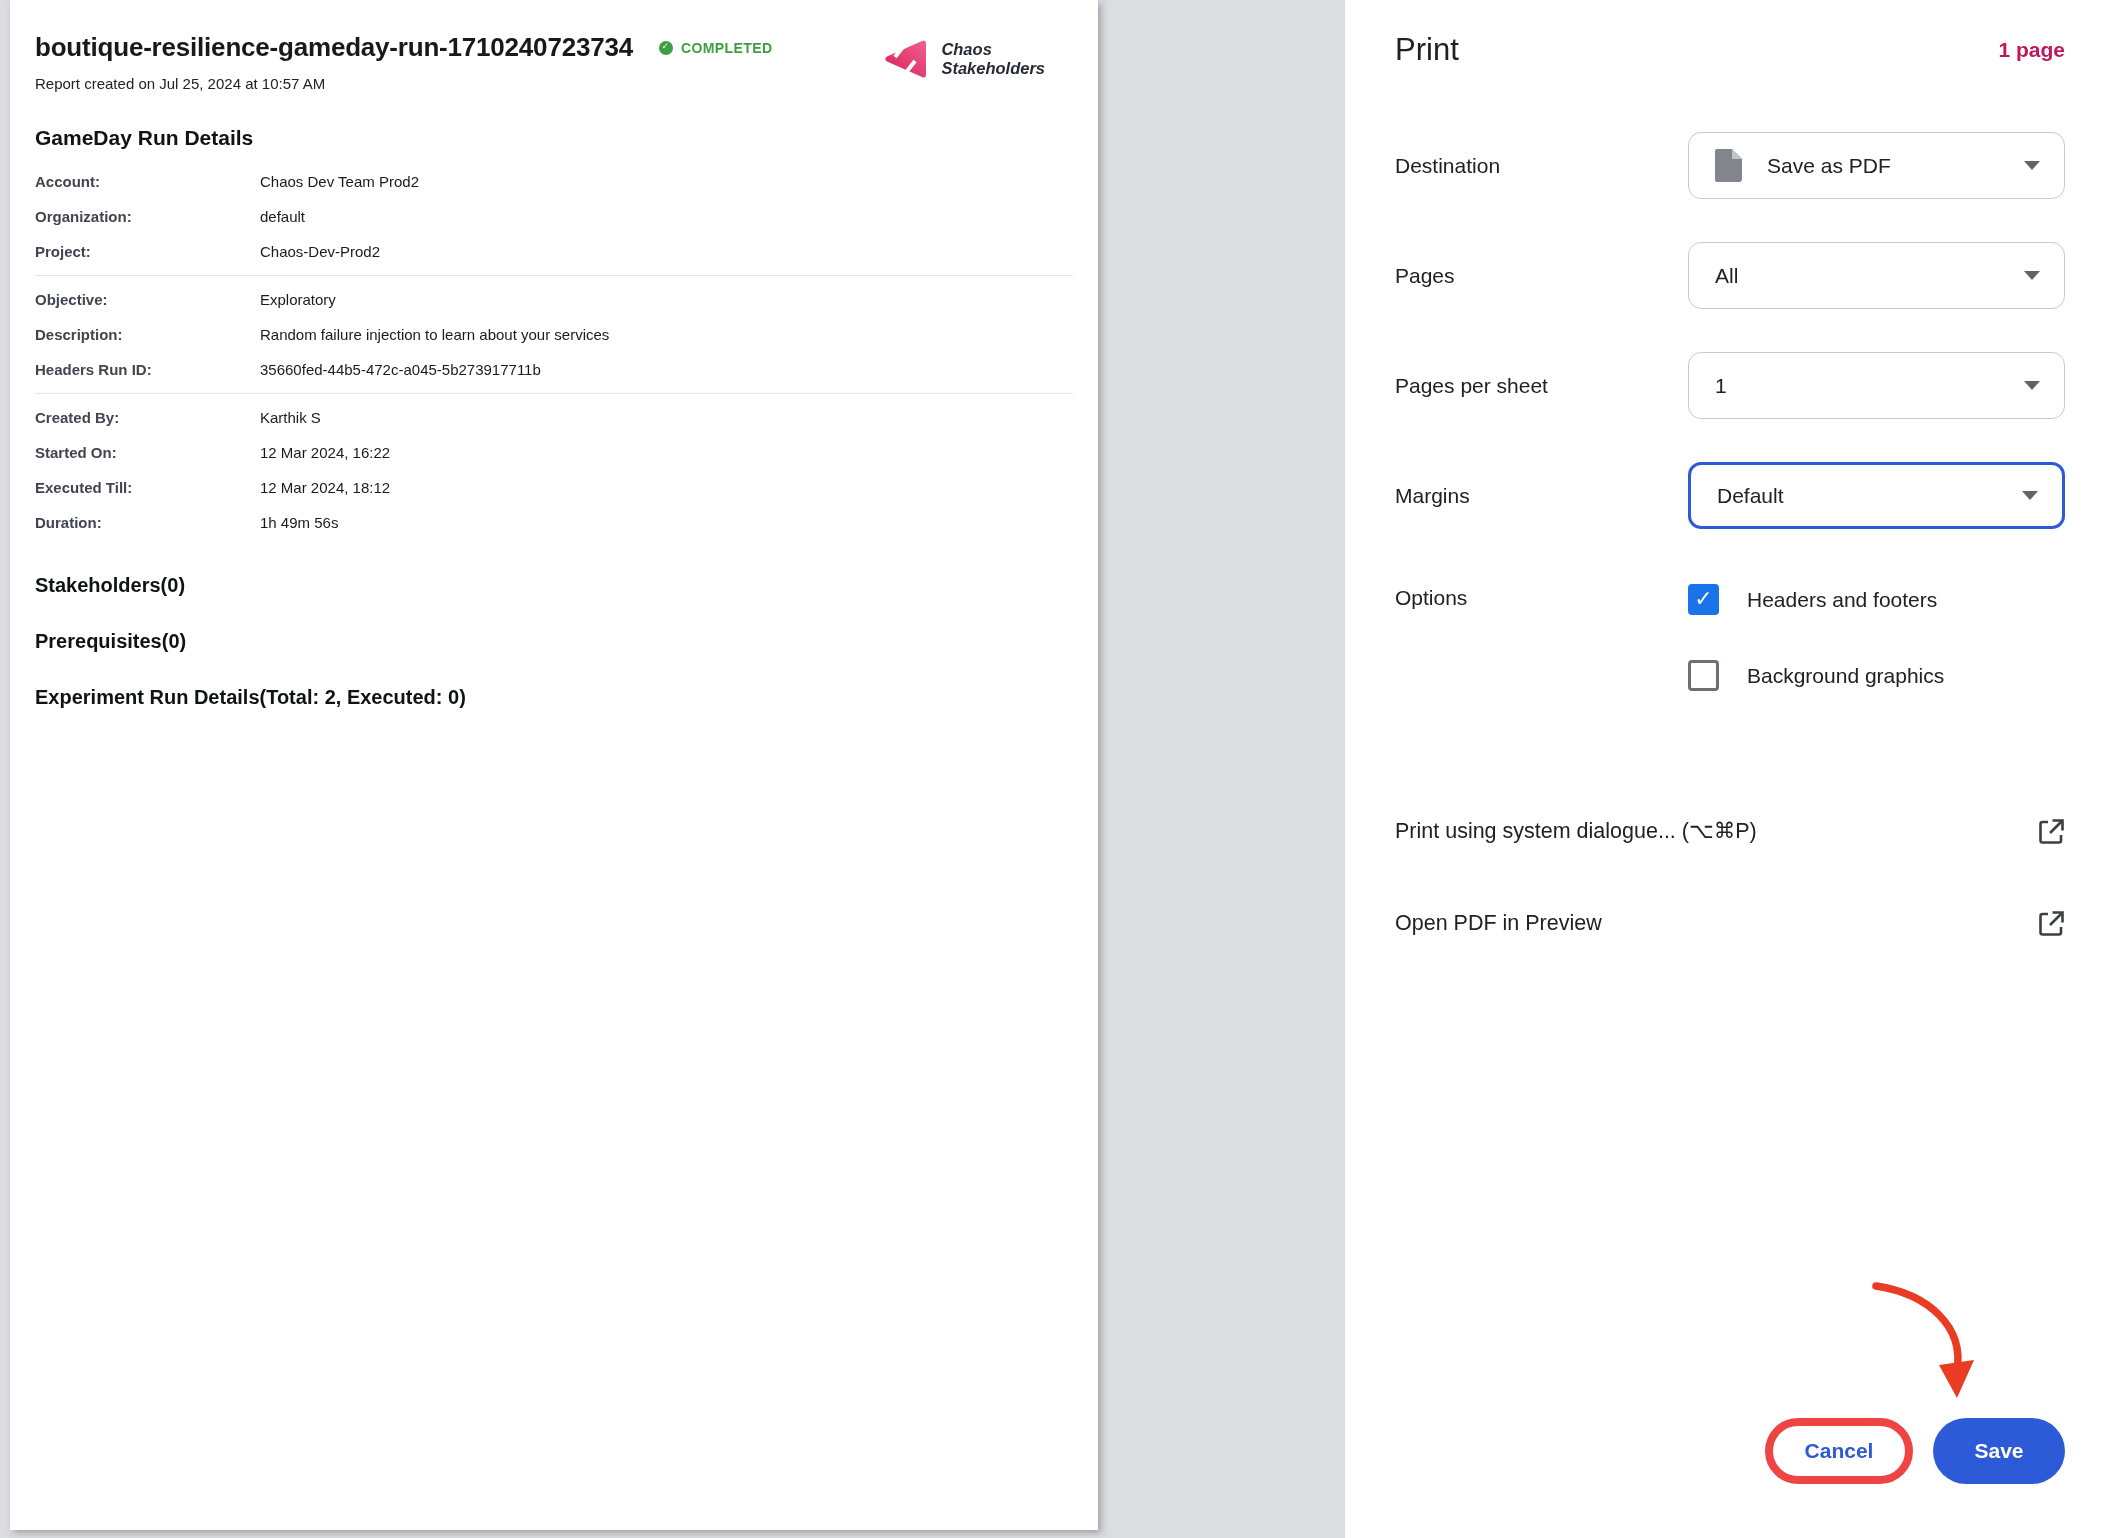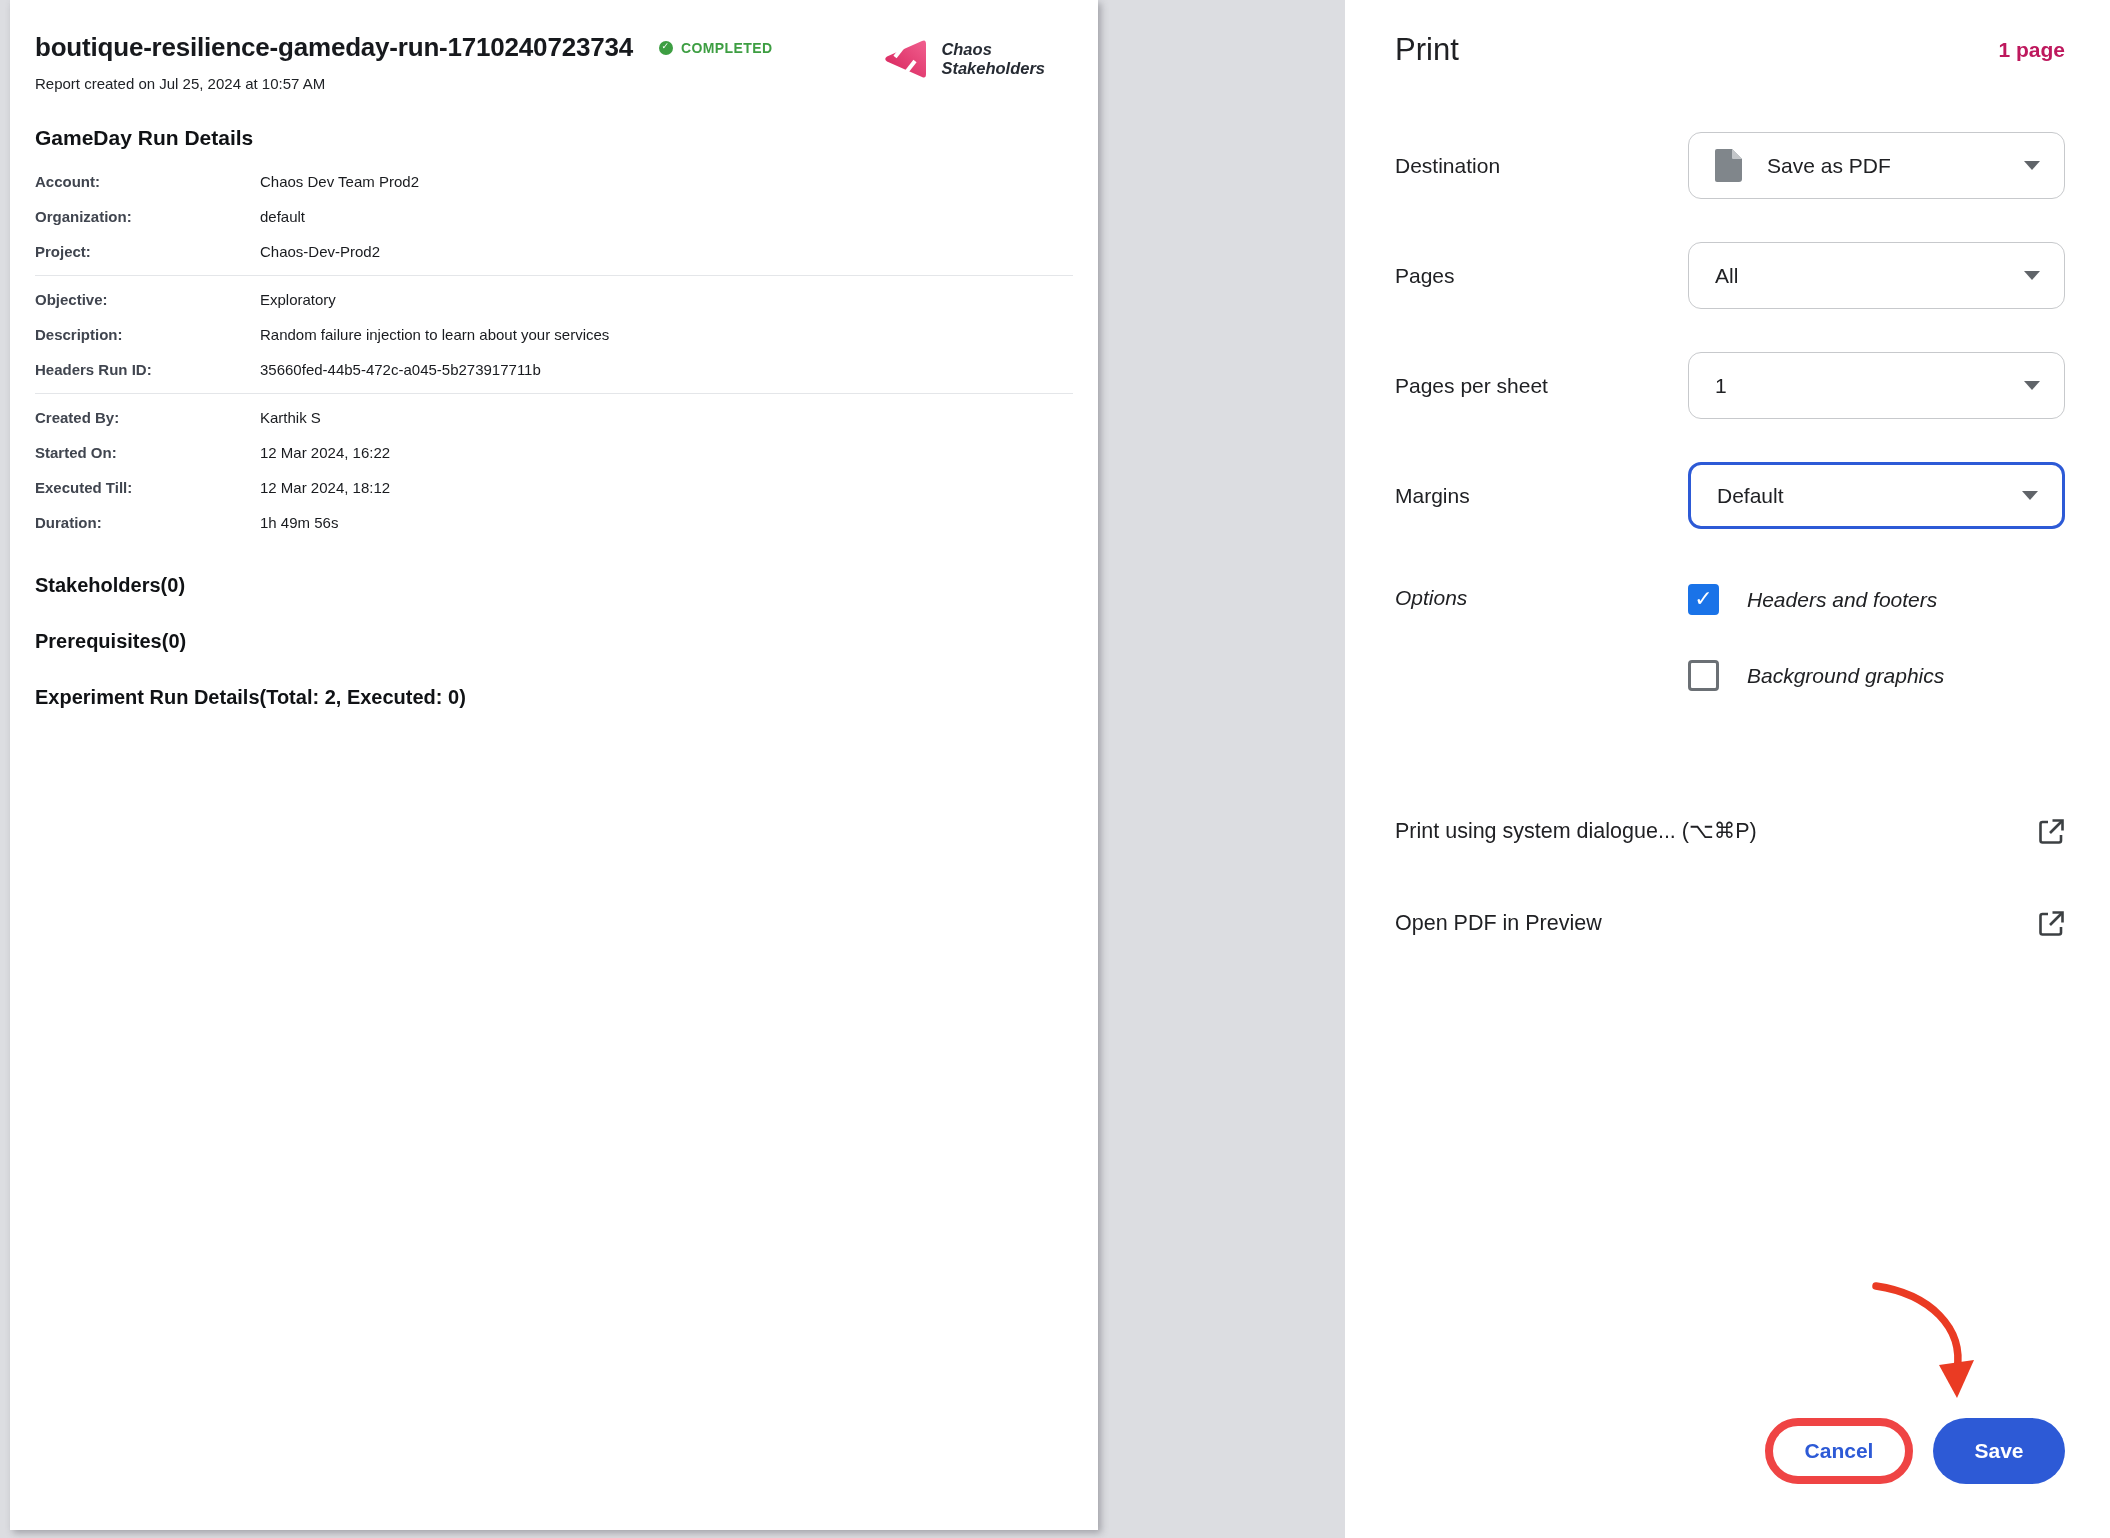--- a/index.html
+++ b/index.html
@@ -44,21 +44,21 @@
   .setting-row { display:flex; align-items:center; margin-bottom:43px; }
   .setting-label { width:293px; font-size:21px; color:#202124; }
   .control { width:377px; height:67px; border:1.5px solid #c7c9cc; border-radius:13px;
              display:flex; align-items:center; padding:0 24px 0 26px; font-size:21px; color:#202124;
              background:#fff; cursor:pointer; }
   .control.focused { border:3.5px solid #2d5ad6; }
   .caret { margin-left:auto; width:0; height:0; border-left:8px solid transparent;
            border-right:8px solid transparent; border-top:9px solid #606469; }
   .file-icon { margin-right:25px; flex:0 0 auto; }
 
-  .options-row { display:flex; margin-top:55px;font-style:italic; }
+  .options-row { display:flex; margin-top:55px; }
   .options-list { display:flex; flex-direction:column; gap:45px; }
   .check-row { display:flex; align-items:center; cursor:pointer; }
   .checkbox { width:31px; height:31px; border-radius:4px; border:3px solid #6b7075; background:#fff;
               display:flex; align-items:center; justify-content:center; }
   .check-row.on .checkbox { background:#1a73e8; border-color:#1a73e8; }
   .checkmark { display:none; color:#fff; font-size:22px; font-weight:700; line-height:1; transform:translateY(-1px); }
   .check-row.on .checkmark { display:block; }
   .check-label { margin-left:28px; font-size:21px; color:#202124; }
 
   .links { margin-top:122px; }

